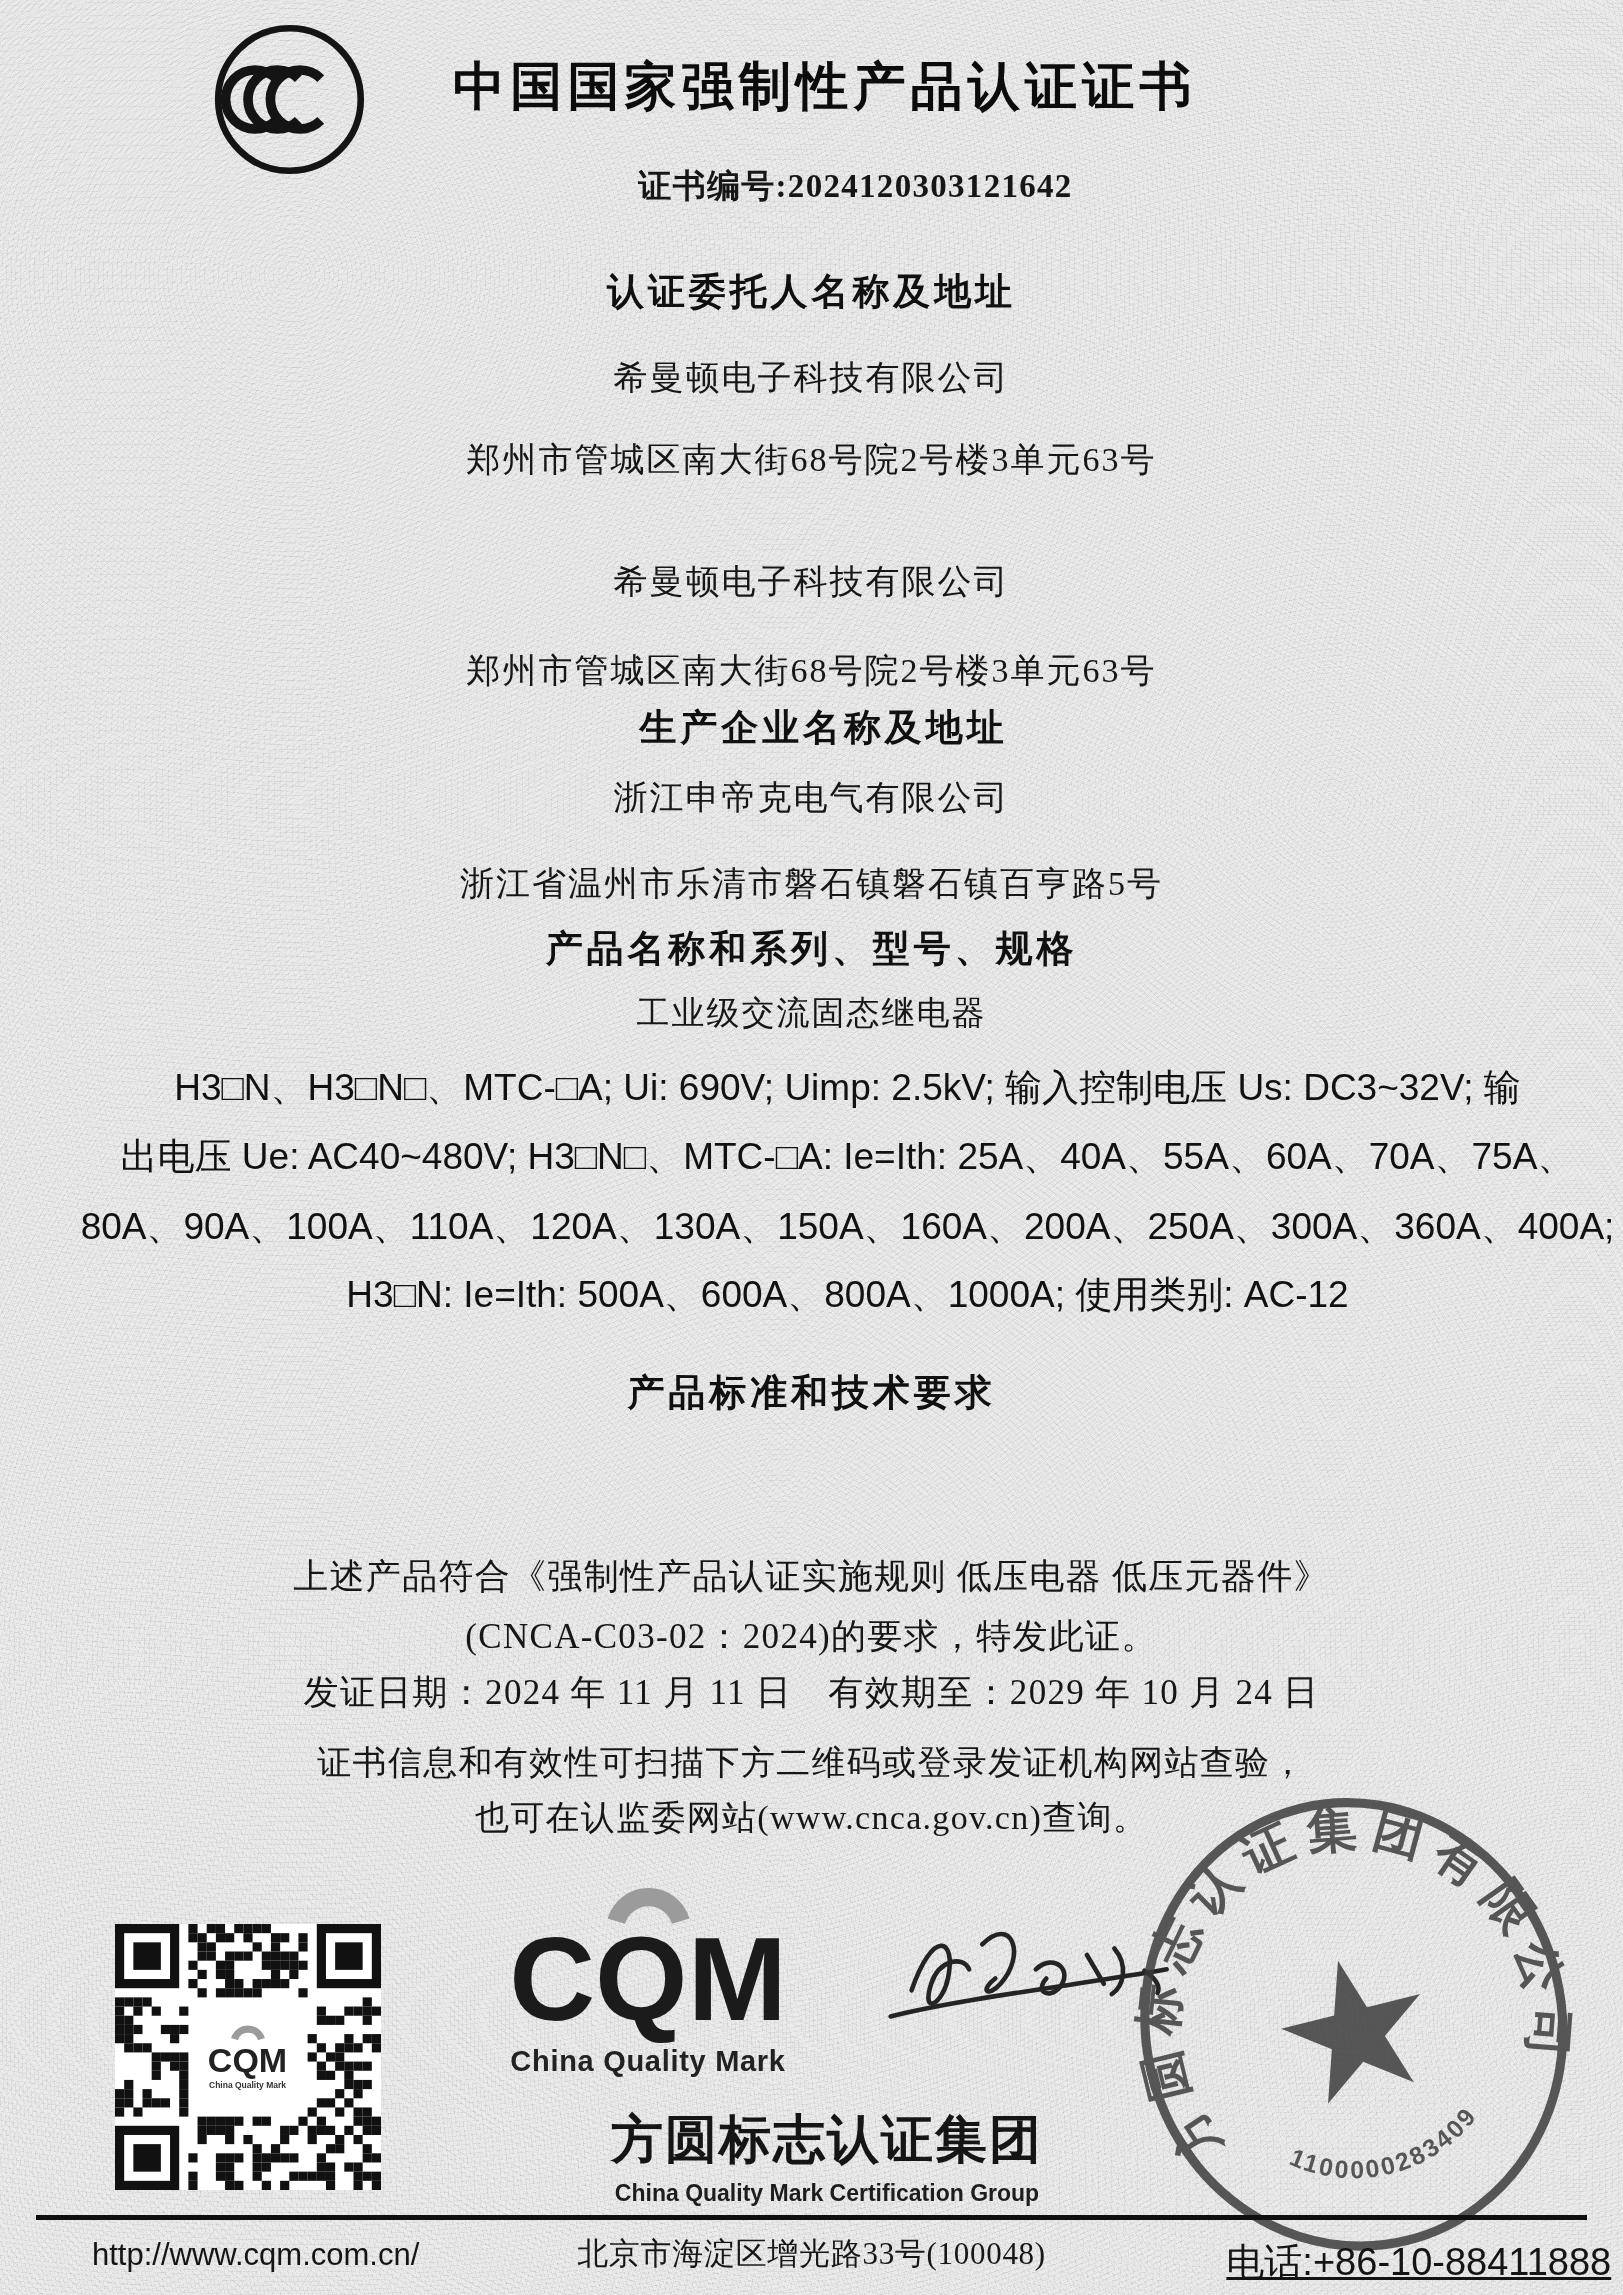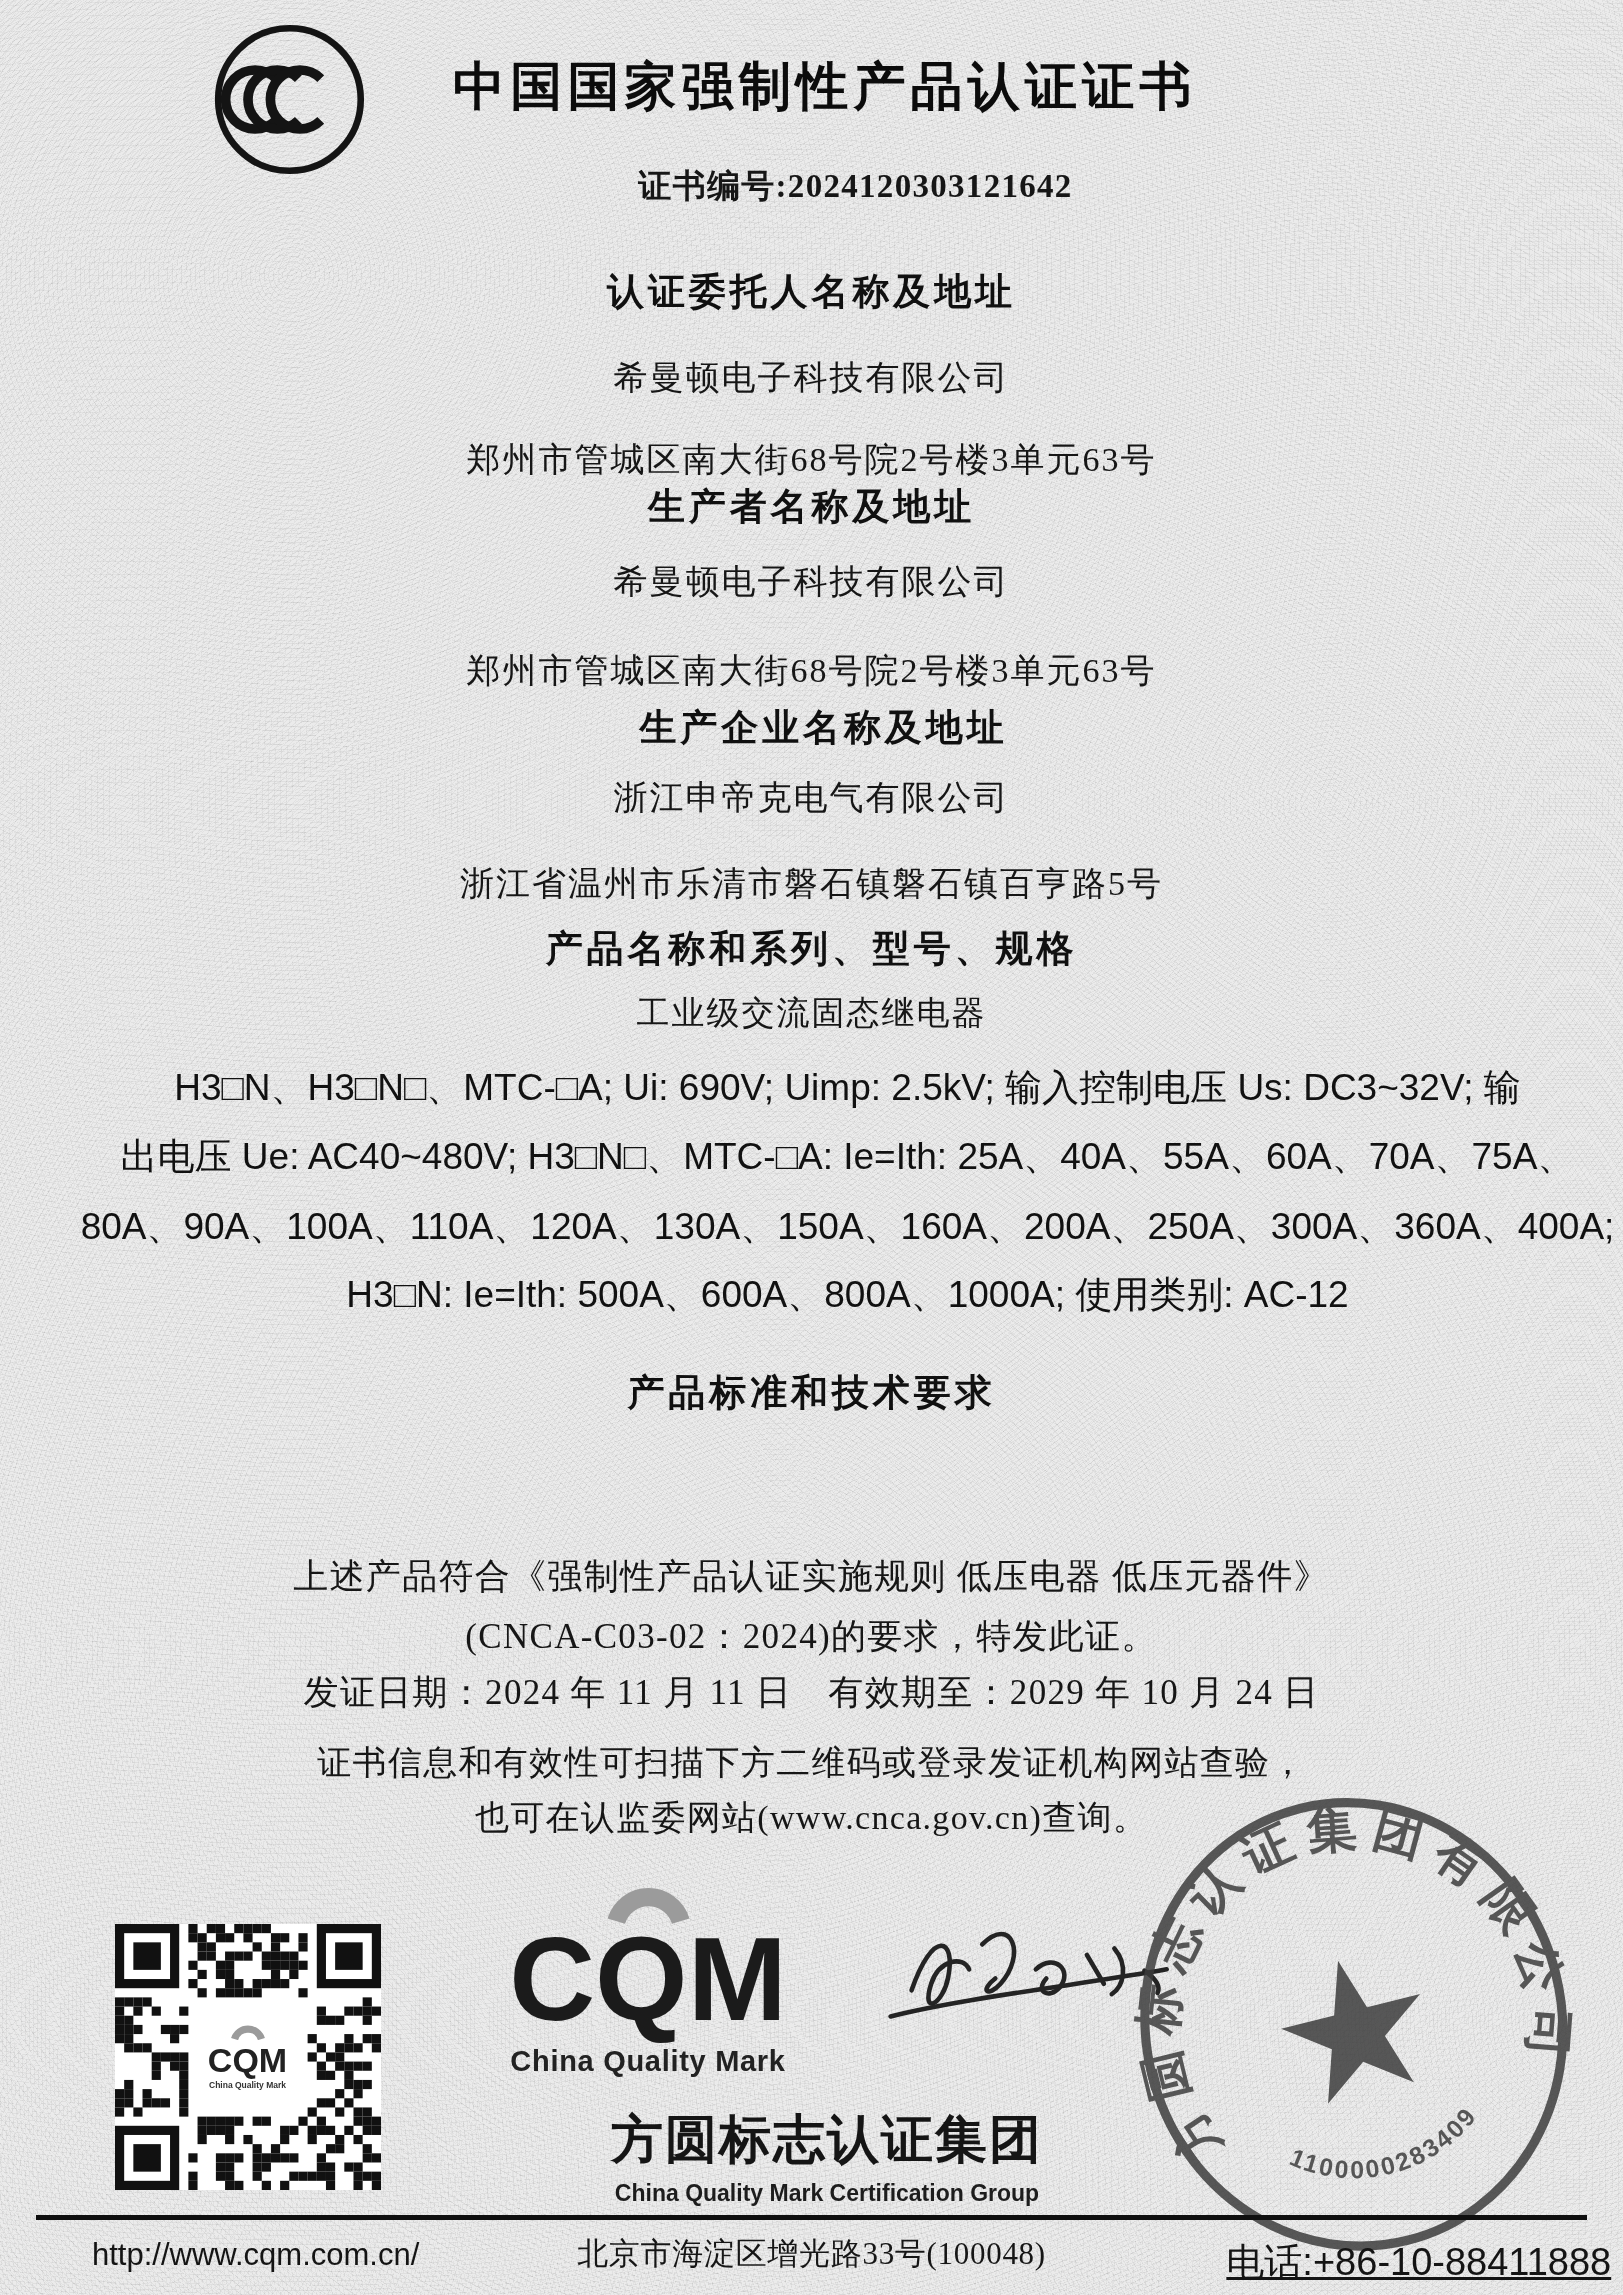--- a/index.html
+++ b/index.html
@@ -76,21 +76,20 @@
     <path d="M221.5,118.9 A58,58 0 1 0 221.5,201.1" fill="none" stroke="#141414" stroke-width="19"></path>
   </svg>
 
   <div class="l-title">中国国家强制性产品认证证书</div>
   <div class="line l-certno">证书编号:2024120303121642</div>
 
   <div class="line hd l-h1">认证委托人名称及地址</div>
   <div class="line val l-n1">希曼顿电子科技有限公司</div>
   <div class="line val l-a1">郑州市管城区南大街68号院2号楼3单元63号</div>
 
-  <div class="line hd l-h2">生产者名称及地址</div>
   <div class="line val l-n2">希曼顿电子科技有限公司</div>
   <div class="line val l-a2">郑州市管城区南大街68号院2号楼3单元63号</div>
 
   <div class="line hd l-h3">生产企业名称及地址</div>
   <div class="line val l-n3">浙江申帝克电气有限公司</div>
   <div class="line val l-a3">浙江省温州市乐清市磐石镇磐石镇百亨路5号</div>
 
   <div class="line hd l-h4">产品名称和系列、型号、规格</div>
   <div class="line val l-n4">工业级交流固态继电器</div>
   <div class="line sans spec l-s1">H3□N、H3□N□、MTC-□A; Ui: 690V; Uimp: 2.5kV; 输入控制电压 Us: DC3~32V; 输</div>

